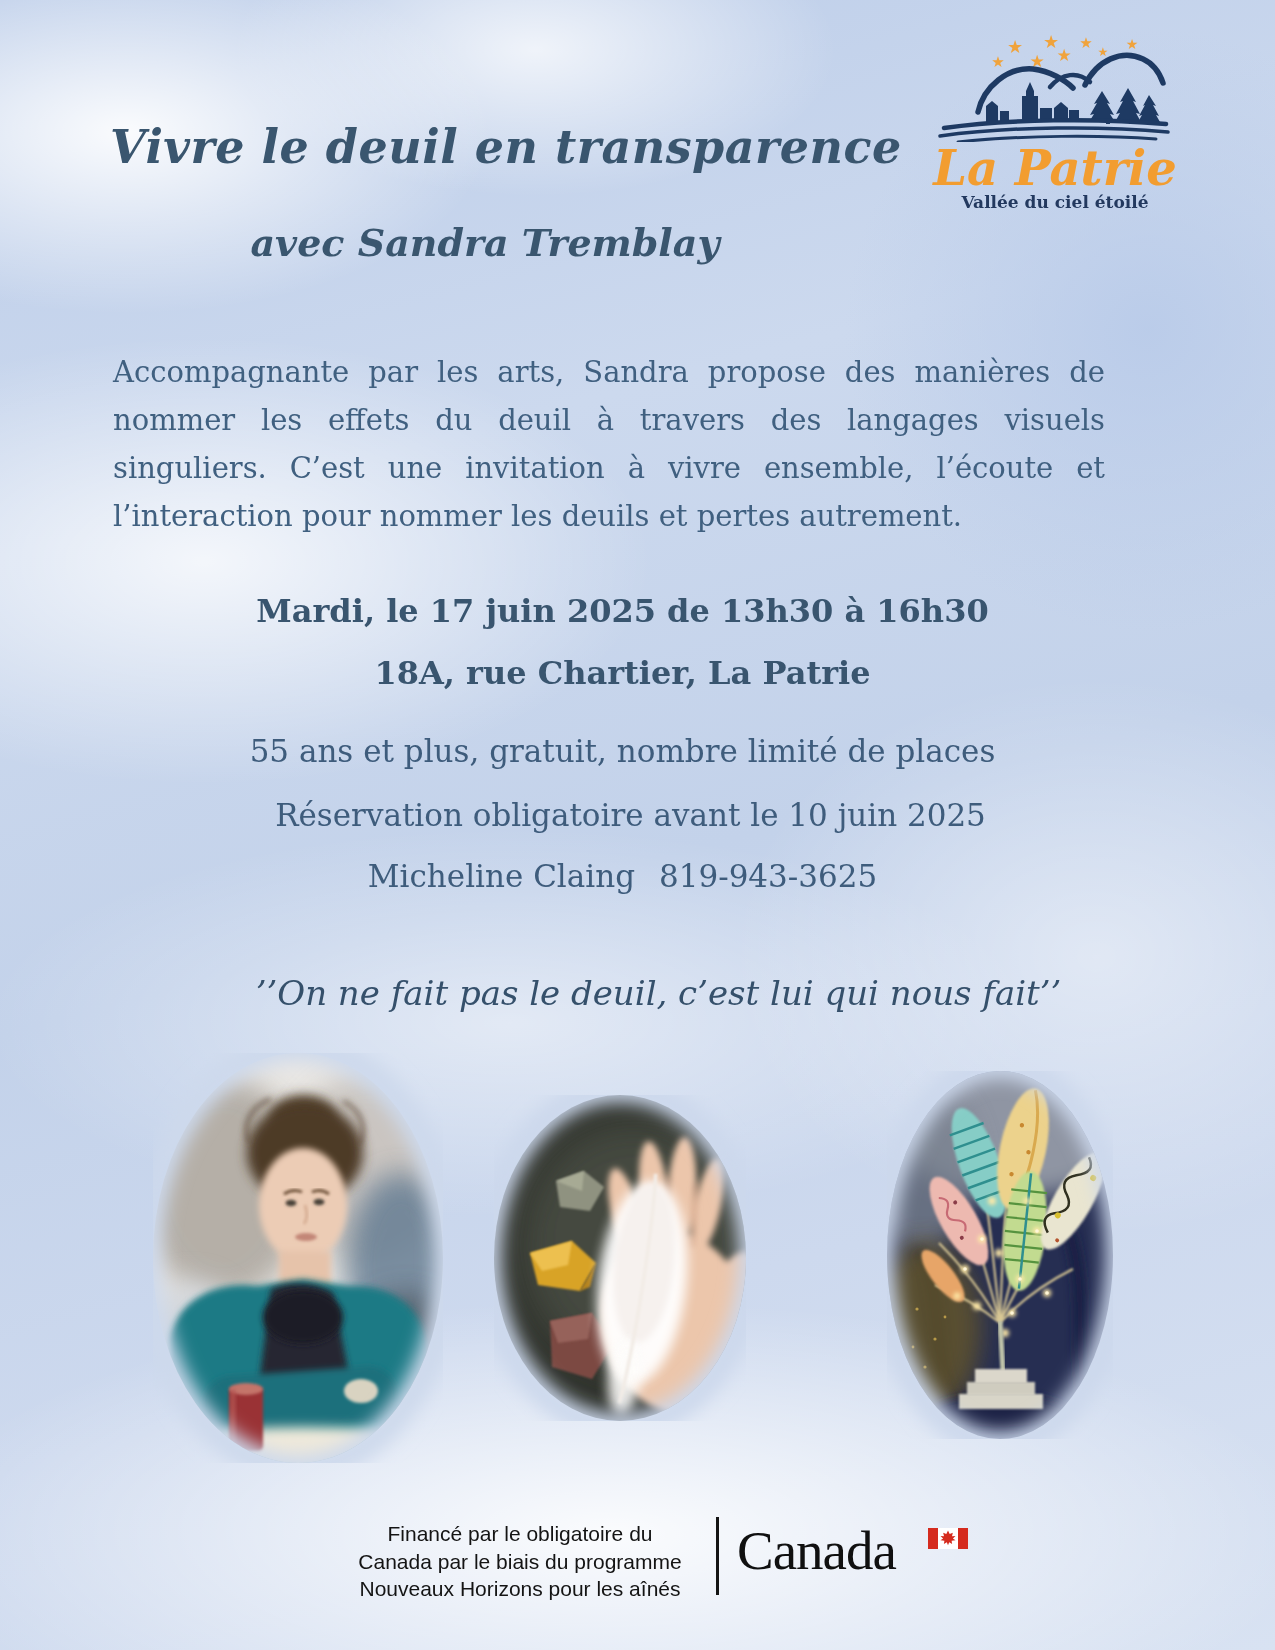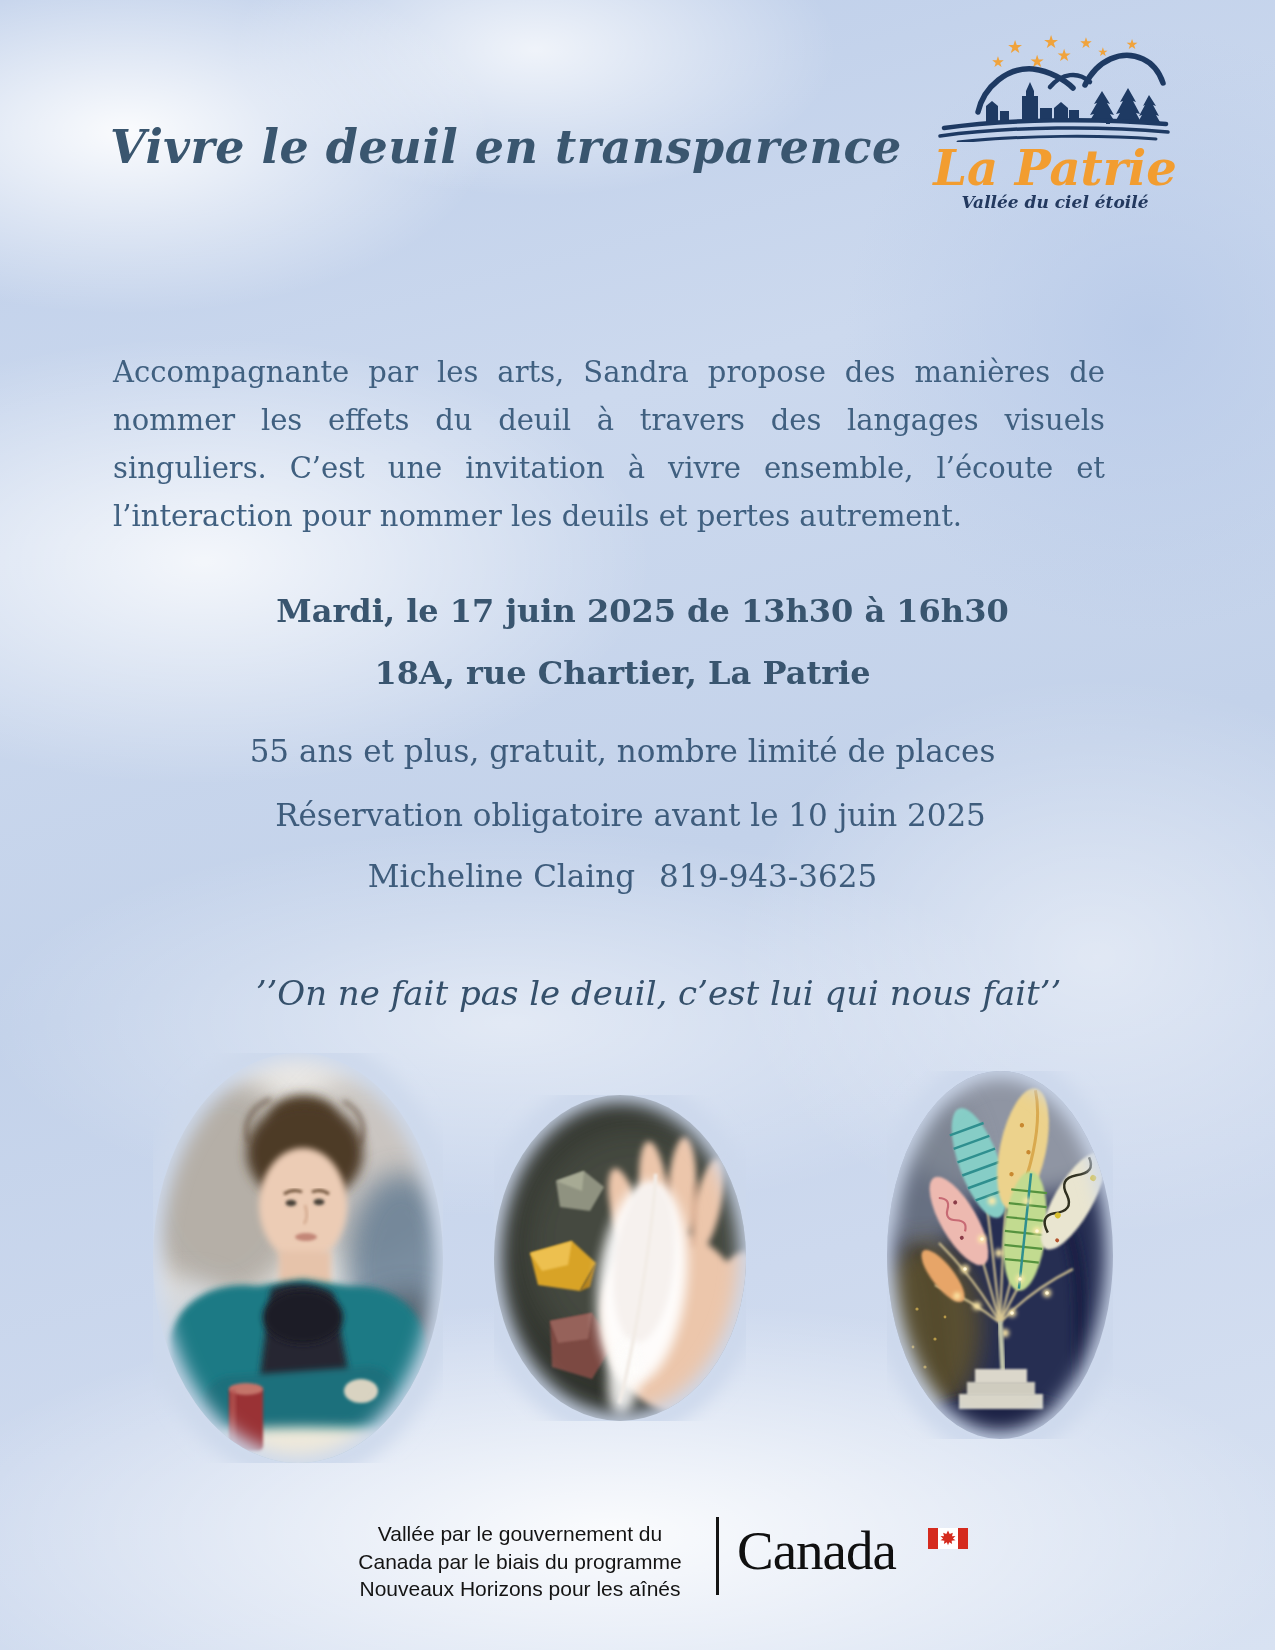--- a/index.html
+++ b/index.html
@@ -17,25 +17,25 @@
     font-family:"DejaVu Serif", serif;color:#3e5a7a;
   }
   .abs{position:absolute;}
   
   .title-wrap{left:110px;top:120px;width:750px;text-align:center;}
   .page-title{font-size:46px;font-weight:700;font-style:italic;color:#3a566f;letter-spacing:.5px;white-space:nowrap;}
   .subtitle{margin-top:46px;font-size:38px;font-weight:700;font-style:italic;color:#3a566f;}
   
   .logo{left:928px;top:34px;width:254px;text-align:center;}
   .logo-wordmark{font-size:48px;font-weight:700;font-style:italic;color:#f29d30;line-height:40px;margin-top:2px;}
-  .logo-tagline{font-size:17px;font-style:italic;color:#23395f;margin-top:4px;font-weight:700;}
+  .logo-tagline{font-size:17px;color:#23395f;margin-top:4px;font-weight:700;}
   
   .intro{left:113px;top:348px;width:992px;font-size:29px;line-height:48px;text-align:justify;color:#406080;}
   .center-col{left:0;top:0;width:1245px;text-align:center;color:#3e5c7c;}
-  .line-datetime{top:592px;font-size:32px;font-weight:700;color:#39556f;padding-left:20px;}
+  .line-datetime{top:592px;font-size:32px;font-weight:700;color:#39556f;}
   .line-address{top:654px;font-size:32px;font-weight:700;color:#39556f;text-align:center;}
   .line-elig{top:733px;font-size:31px;}
   .line-resa{top:797px;font-size:31px;padding-left:8px;}
   .line-contact{top:858px;font-size:31px;}
   .line-contact .phone{margin-left:24px;}
   .quote{top:973px;font-size:34px;font-weight:400;font-style:italic;color:#35506b;padding-left:36px;}
   
   .photo{overflow:visible;}
   
   .funding{left:340px;top:1520px;width:360px;text-align:center;font-family:"Liberation Sans",sans-serif;
@@ -45,20 +45,21 @@
           color:#101010;letter-spacing:-1px;}
   .flag{position:absolute;left:191px;top:13px;width:40px;height:21px;}
 </style>
 </head>
 <body>
 
 <div class="page">
 
   <div class="abs title-wrap">
     <div class="page-title">Vivre le deuil en transparence</div>
+    <div class="subtitle">avec Sandra Tremblay</div>
   </div>
 
   <div class="abs logo">
     <svg width="234" height="108" viewBox="0 0 234 108">
       <g fill="#f0a33c" font-family="DejaVu Sans, sans-serif" text-anchor="middle">
         <text x="60" y="33" font-size="15">★</text>
         <text x="77" y="19" font-size="18">★</text>
         <text x="99" y="33" font-size="17">★</text>
         <text x="113" y="14" font-size="18">★</text>
         <text x="126" y="27" font-size="17">★</text>
@@ -338,21 +339,21 @@
         <path d="M113 250 L116 300" stroke="#c0c4aa" stroke-width="5" filter="url(#d08)"></path>
         <rect x="88" y="298" width="52" height="15" fill="#dbd7cb" filter="url(#d08)"></rect>
         <rect x="80" y="311" width="68" height="14" fill="#cfccbf" filter="url(#d08)"></rect>
         <rect x="72" y="323" width="84" height="15" fill="#d8d5c8" filter="url(#d08)"></rect>
       </g>
       <ellipse cx="113" cy="184" rx="118" ry="189" fill="none" stroke="#ccd8ec" stroke-width="24" filter="url(#be3)"></ellipse>
     </svg>
   </div>
 
   <div class="abs funding">
-    <div>Vallée par le gouvernement du</div>
+    <div>Financé par le obligatoire du</div>
     <div>Canada par le biais du programme</div>
     <div>Nouveaux Horizons pour les aînés</div>
   </div>
   <div class="abs fdivider"></div>
   <div class="abs canada">
     <span>Canada</span>
     <svg class="flag" viewBox="0 0 40 21">
       <rect width="40" height="21" fill="#ffffff"></rect>
       <rect width="10" height="21" fill="#d52b1e"></rect>
       <rect x="30" width="10" height="21" fill="#d52b1e"></rect>

